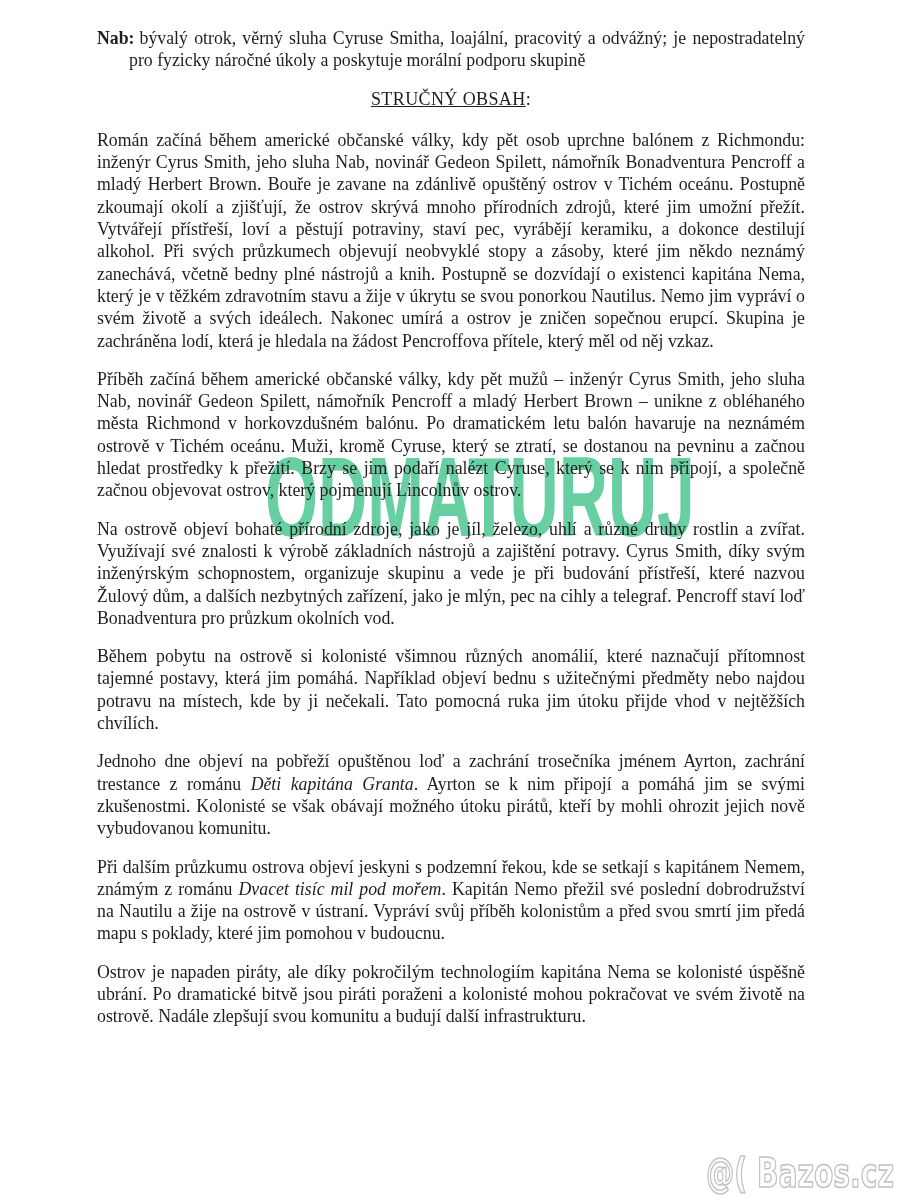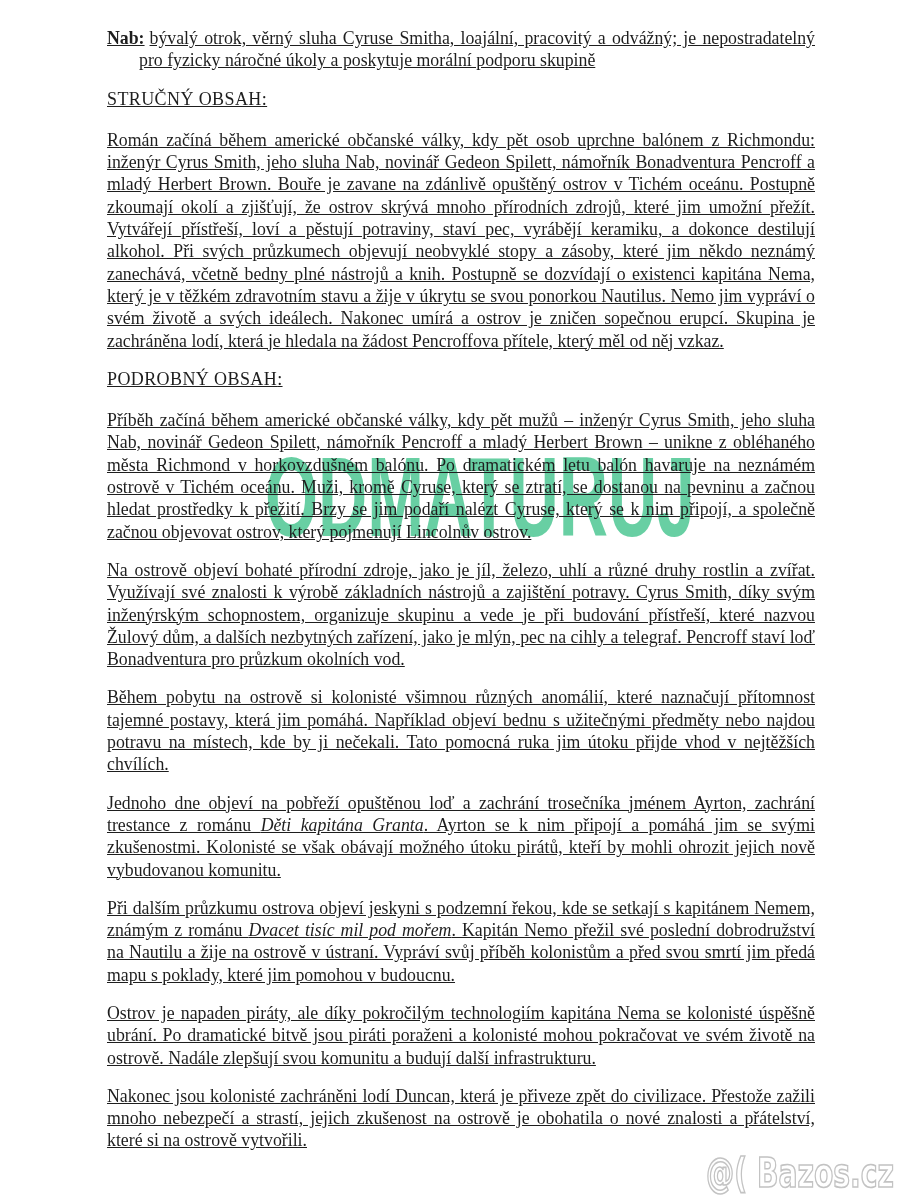--- a/index.html
+++ b/index.html
@@ -13,42 +13,42 @@
   .canvas {
     position: relative;
     width: 900px;
     height: 1200px;
     background: #ffffff;
     font-family: "Liberation Serif", "DejaVu Serif", serif;
     color: #1e1e1e;
   }
   .page {
     position: absolute;
-    left: 107px;
+    left: 97px;
     top: 27px;
     width: 708px;
     z-index: 1;
-    text-decoration: underline;
   }
   .para {
     margin: 0 0 16px 0;
     font-size: 17.8px;
     line-height: 22.3px;
     text-align: justify;
   }
   .para.nab {
     padding-left: 32px;
     text-indent: -32px;
   }
   .para.nab b { margin-right: 5px; }
   .heading {
     margin: 16px 0 19px 0;
     font-size: 18px;
     line-height: 22.3px;
     font-weight: normal;
+    text-align: center;
     letter-spacing: 0.4px;
   }
   .heading .underlined { text-decoration: underline; }
   .wm {
     position: absolute;
     pointer-events: none;
   }
   .wm-green {
     left: 263px;
     top: 452px;
@@ -74,24 +74,22 @@
   </svg>
 
   <div class="page">
 
     <p class="para nab"><b>Nab:</b><span>bývalý otrok, věrný sluha Cyruse Smitha, loajální, pracovitý a odvážný; je nepostradatelný pro fyzicky náročné úkoly a poskytuje morální podporu skupině</span></p>
 
     <h2 class="heading"><span class="underlined">STRUČNÝ OBSAH</span><span>:</span></h2>
 
     <p class="para"><span>Román začíná během americké občanské války, kdy pět osob uprchne balónem z Richmondu: inženýr Cyrus Smith, jeho sluha Nab, novinář Gedeon Spilett, námořník Bonadventura Pencroff a mladý Herbert Brown. Bouře je zavane na zdánlivě opuštěný ostrov v Tichém oceánu. Postupně zkoumají okolí a zjišťují, že ostrov skrývá mnoho přírodních zdrojů, které jim umožní přežít. Vytvářejí přístřeší, loví a pěstují potraviny, staví pec, vyrábějí keramiku, a dokonce destilují alkohol. Při svých průzkumech objevují neobvyklé stopy a zásoby, které jim někdo neznámý zanechává, včetně bedny plné nástrojů a knih. Postupně se dozvídají o existenci kapitána Nema, který je v těžkém zdravotním stavu a žije v úkrytu se svou ponorkou Nautilus. Nemo jim vypráví o svém životě a svých ideálech. Nakonec umírá a ostrov je zničen sopečnou erupcí. Skupina je zachráněna lodí, která je hledala na žádost Pencroffova přítele, který měl od něj vzkaz.</span></p>
 
-    <h2 class="heading"><span class="underlined">PODROBNÝ OBSAH</span><span>:</span></h2>
 
     <p class="para"><span>Příběh začíná během americké občanské války, kdy pět mužů – inženýr Cyrus Smith, jeho sluha Nab, novinář Gedeon Spilett, námořník Pencroff a mladý Herbert Brown – unikne z obléhaného města Richmond v horkovzdušném balónu. Po dramatickém letu balón havaruje na neznámém ostrově v Tichém oceánu. Muži, kromě Cyruse, který se ztratí, se dostanou na pevninu a začnou hledat prostředky k přežití. Brzy se jim podaří nalézt Cyruse, který se k nim připojí, a společně začnou objevovat ostrov, který pojmenují Lincolnův ostrov.</span></p>
     <p class="para"><span>Na ostrově objeví bohaté přírodní zdroje, jako je jíl, železo, uhlí a různé druhy rostlin a zvířat. Využívají své znalosti k výrobě základních nástrojů a zajištění potravy. Cyrus Smith, díky svým inženýrským schopnostem, organizuje skupinu a vede je při budování přístřeší, které nazvou Žulový dům, a dalších nezbytných zařízení, jako je mlýn, pec na cihly a telegraf. Pencroff staví loď Bonadventura pro průzkum okolních vod.</span></p>
     <p class="para"><span>Během pobytu na ostrově si kolonisté všimnou různých anomálií, které naznačují přítomnost tajemné postavy, která jim pomáhá. Například objeví bednu s užitečnými předměty nebo najdou potravu na místech, kde by ji nečekali. Tato pomocná ruka jim útoku přijde vhod v nejtěžších chvílích.</span></p>
     <p class="para"><span>Jednoho dne objeví na pobřeží opuštěnou loď a zachrání trosečníka jménem Ayrton, zachrání trestance z románu </span><span style="font-style: italic;">Děti kapitána Granta</span><span>. Ayrton se k nim připojí a pomáhá jim se svými zkušenostmi. Kolonisté se však obávají možného útoku pirátů, kteří by mohli ohrozit jejich nově vybudovanou komunitu.</span></p>
     <p class="para"><span>Při dalším průzkumu ostrova objeví jeskyni s podzemní řekou, kde se setkají s kapitánem Nemem, známým z románu </span><span style="font-style: italic;">Dvacet tisíc mil pod mořem</span><span>. Kapitán Nemo přežil své poslední dobrodružství na Nautilu a žije na ostrově v ústraní. Vypráví svůj příběh kolonistům a před svou smrtí jim předá mapu s poklady, které jim pomohou v budoucnu.</span></p>
     <p class="para"><span>Ostrov je napaden piráty, ale díky pokročilým technologiím kapitána Nema se kolonisté úspěšně ubrání. Po dramatické bitvě jsou piráti poraženi a kolonisté mohou pokračovat ve svém životě na ostrově. Nadále zlepšují svou komunitu a budují další infrastrukturu.</span></p>
-    <p class="para"><span>Nakonec jsou kolonisté zachráněni lodí Duncan, která je přiveze zpět do civilizace. Přestože zažili mnoho nebezpečí a strastí, jejich zkušenost na ostrově je obohatila o nové znalosti a přátelství, které si na ostrově vytvořili.</span></p>
 
   </div>
 </div>
 
 </body></html>

